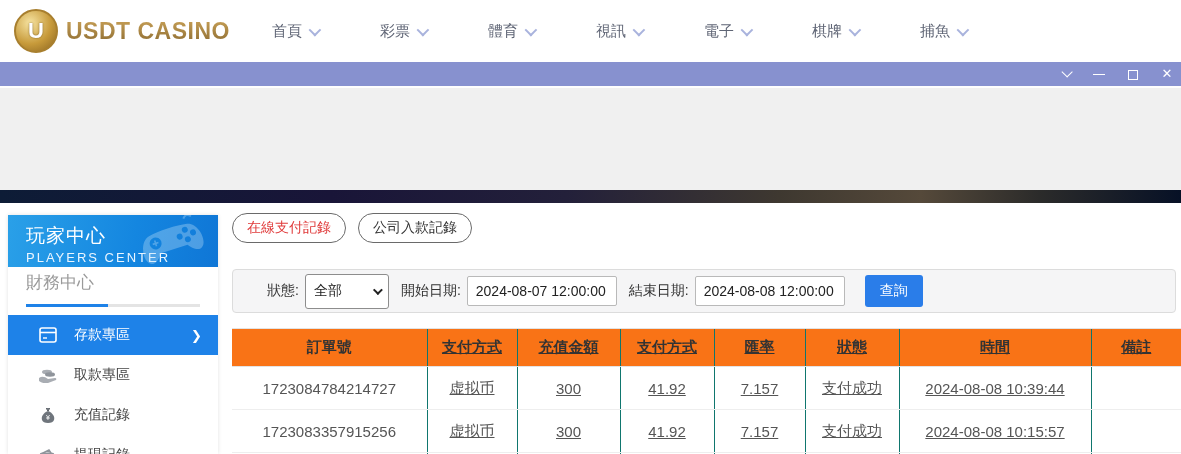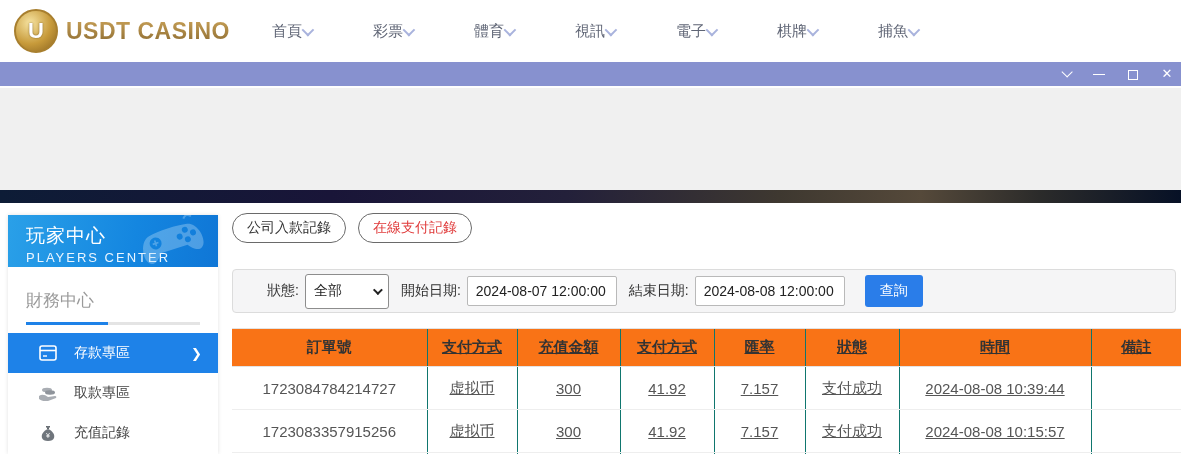--- a/index.html
+++ b/index.html
@@ -11,21 +11,21 @@
   .logo { display:flex; align-items:center; gap:8px; padding-left:14px; width:272px; }
   .logo-circle { width:44px; height:44px; border-radius:50%;
     background:radial-gradient(circle at 35% 30%, #f6e3a1, #c79a3a 55%, #8a6420);
     border:2px solid #a87f2e; display:flex; align-items:center; justify-content:center; }
   .logo-u { color:#fff; font-weight:bold; font-size:22px; text-shadow:0 0 2px #7a5a1a; }
   .logo-text { font-size:23px; font-weight:800; letter-spacing:.5px;
     background:linear-gradient(180deg,#caa258,#8a6a30);
     -webkit-background-clip:text; background-clip:text; color:#a37f3c;
     -webkit-text-fill-color:transparent; }
   .nav-items { display:flex; align-items:center; }
-  .nav-item { display:flex; align-items:center; cursor:pointer;
+  .nav-item { display:flex; align-items:center; gap:7px; cursor:pointer;
     font-size:15px; color:#5f6575; margin-right:62px; }
   .chev { width:9px; height:9px; border-right:2px solid #a9b3dd; border-bottom:2px solid #a9b3dd;
     transform:rotate(45deg) translateY(-2px); display:inline-block; }
 
   
   .titlebar { height:26px; background:#8791cf; border-bottom:2px solid #fdfdfd;
     display:flex; align-items:center; justify-content:flex-end; gap:14px; padding-right:4px; }
   .win-ctl { color:#fff; font-size:13px; width:20px; text-align:center; cursor:pointer;
     line-height:20px; }
   .win-chev { width:8px; height:8px; border-right:1.5px solid #fff; border-bottom:1.5px solid #fff;
@@ -41,21 +41,21 @@
   
   .content { height:251px; background:#fff; display:flex; padding-left:8px; position:relative; }
 
   
   .sidebar { width:210px; flex:0 0 210px; background:#fff; box-shadow:0 0 4px rgba(0,0,0,.12); margin-top:12px; }
   .sb-head { height:52px; position:relative; overflow:hidden; padding:8px 0 0 18px;
     background:linear-gradient(100deg,#2aa0e8 0%,#1486e0 60%,#0f76d6 100%); }
   .sb-title { color:#fff; font-size:19px; letter-spacing:1px; }
   .sb-sub { color:#eaf5ff; font-size:13px; letter-spacing:2px; margin-top:1px; }
   .sb-gamepad { position:absolute; right:10px; top:4px; opacity:.35; transform:rotate(-18deg); }
-  .sb-section { padding:22px 18px 0 18px; }
+  .sb-section { padding:4px 18px 0 18px; }
   .sb-section-title { color:#9a9a9a; font-size:17px; }
   .sb-underline { margin-top:10px; height:3px; background:#e4e4e4; position:relative; }
   .sb-underline::before { content:""; position:absolute; left:0; top:0; width:82px; height:3px; background:#1e82e8; }
   .sb-menu { margin-top:8px; }
   .sb-item { height:40px; display:flex; align-items:center; gap:16px; padding:0 16px 0 30px;
     font-size:14px; color:#444; cursor:pointer; }
   .sb-item.active { background:#1e82e8; color:#fff; }
   .sb-item .sb-arrow { margin-left:auto; color:#fff; font-size:13px; }
   .sb-icon { width:20px; height:18px; flex:0 0 20px; display:flex; align-items:center; justify-content:center; }
 
@@ -203,22 +203,22 @@
               <circle cx="8" cy="9" r="1.6" fill="#8f949b"></circle>
             </svg>
         </span>
         <span>提現記錄</span>
       </div>
     </div>
   </div>
 
   <div class="main">
     <div class="tabs">
+      <button class="tab active">在線支付記錄</button>
       <button class="tab">公司入款記錄</button>
-      <button class="tab active">在線支付記錄</button>
     </div>
 
     <div class="filterbox">
       <span class="f-label">狀態:</span>
       <div class="f-select">
         <span>全部</span>
         <span class="chev-dark"></span>
       </div>
       <span class="f-label">開始日期:</span>
       <input class="f-input" value="2024-08-07 12:00:00" style="">

